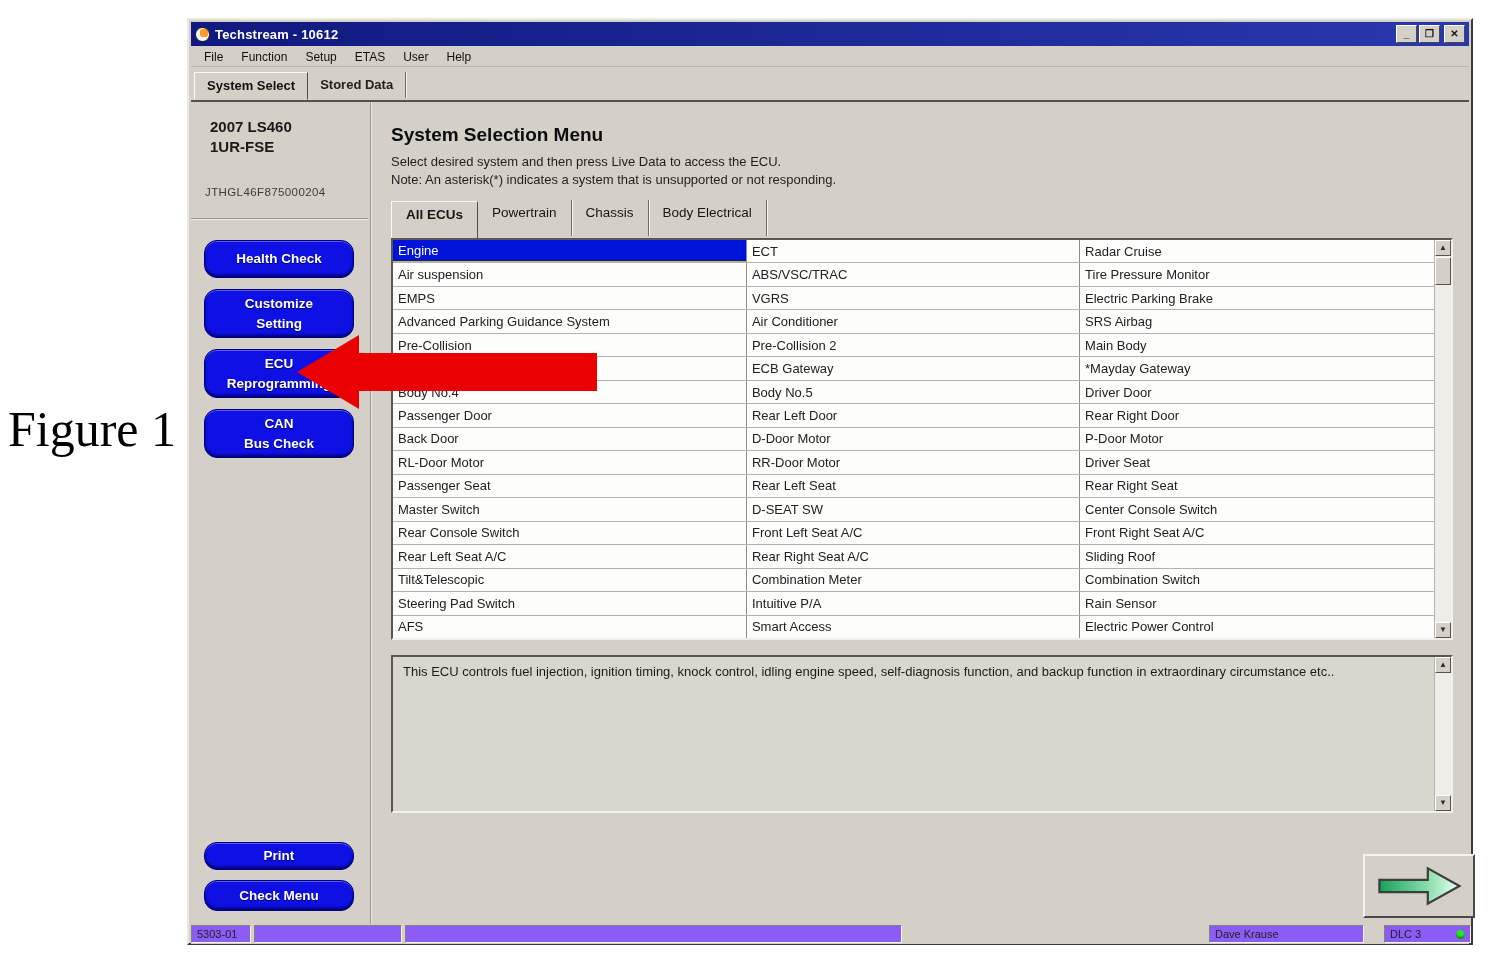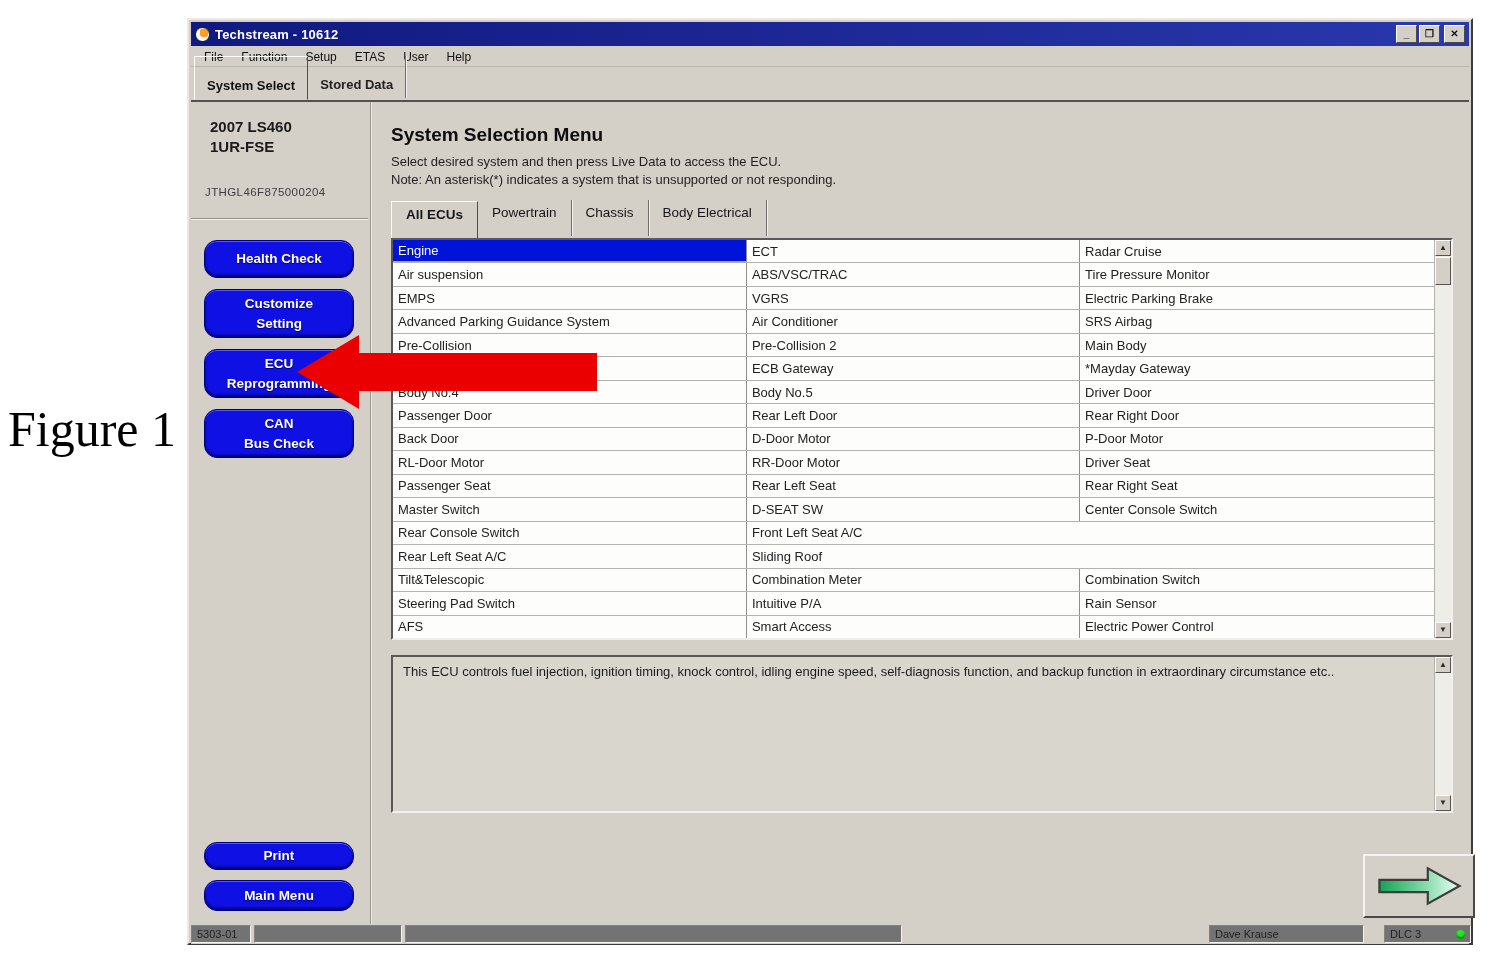--- a/index.html
+++ b/index.html
@@ -24,21 +24,21 @@
     border-color:#fff #4a4a48 #4a4a48 #fff;font-size:10px;font-weight:bold;color:#111;
     display:flex;align-items:center;justify-content:center;line-height:1;}
   .win-btn.close{margin-left:2px;}
 
   .menubar{position:absolute;left:2px;top:26px;right:2px;height:21px;display:flex;
     align-items:center;padding:0 4px;box-shadow:inset 0 -1px 0 #b9b5ad;}
   .menu-item{font-size:12px;color:#111;padding:2px 9px;}
 
   .main-tab-bar{position:absolute;left:2px;top:47px;right:2px;height:33px;display:flex;
     align-items:flex-end;padding-left:3px;}
-  .main-tab{font-size:13px;padding:21px 12px 6px;color:#111;position:relative;text-align:center;}
+  .main-tab{font-size:13px;padding:5px 12px 6px;color:#111;position:relative;text-align:center;}
   .main-tab.active{font-weight:bold;border:1px solid;border-color:#fafaf8 #4e4d4a #d4d0c8 #fafaf8;}
   .main-tab:not(.active){font-weight:bold;color:#222;border-right:1px solid #6e6c68;
     box-shadow:1px 0 0 #f4f2ee;margin-bottom:2px;}
 
   .content{position:absolute;left:2px;right:2px;top:80px;height:824px;border-top:2px solid #54524e;}
 
   
   .sidebar{position:absolute;left:0;top:0;width:181px;height:822px;background:#d4d0c8;
     border-right:2px groove #ece9e2;}
   .veh-model{position:absolute;left:19px;top:16px;font-size:15px;font-weight:bold;color:#1a1a1a;}
@@ -96,21 +96,21 @@
     border:2px solid;border-color:#5a5854 #f2f0ec #f2f0ec #5a5854;}
   .desc-text{position:absolute;top:0;bottom:0;left:0;right:17px;padding:5px 10px;font-size:13px;
     color:#1c1c1c;line-height:1.5;}
 
   .next-btn{position:absolute;left:988px;top:752px;width:112px;height:64px;background:#d4d0c8;
     border:2px solid;border-color:#f6f4f0 #4a4946 #4a4946 #f6f4f0;display:flex;align-items:center;
     justify-content:center;cursor:pointer;}
 
   
   .statusbar{position:absolute;left:2px;right:2px;top:904px;height:20px;background:#d4d0c8;}
-  .status-cell{position:absolute;top:1px;height:18px;background:#737373;border:1px solid;
+  .status-cell{position:absolute;top:1px;height:18px;background:#8b5cf6;border:1px solid;
     border-color:#85827b #f6f4f0 #f6f4f0 #85827b;font-size:11px;color:#222;display:flex;
     align-items:center;padding:0 5px;}
   .sc-code{left:0;width:60px;}
   .sc-e1{left:63px;width:148px;}
   .sc-e2{left:214px;width:497px;}
   .sc-user{left:1018px;width:155px;}
   .sc-dlc{left:1193px;width:87px;justify-content:space-between;}
   .green-dot{width:9px;height:9px;border-radius:50%;background:#2de32d;
     box-shadow:inset 0 -2px 2px #0f8a0f;}
 
@@ -175,21 +175,21 @@
             </div>
             <div class="side-btn">
               <span class="btn-line">CAN</span>
               <span class="btn-line">Bus Check</span>
             </div>
           </div>
         <div class="bottom-btn btn-print">
           <span class="btn-line">Print</span>
         </div>
         <div class="bottom-btn btn-mainmenu">
-          <span class="btn-line">Main Menu</span>
+          <span class="btn-line">Check Menu</span>
         </div>
       </div>
 
       <div class="main">
         <div class="sysmenu-title">System Selection Menu</div>
         <div class="sysmenu-instr">Select desired system and then press Live Data to access the ECU.</div>
         <div class="sysmenu-note">Note: An asterisk(*) indicates a system that is unsupported or not responding.</div>
 
         <div class="ecu-tab-bar">
             <span class="ecu-tab active">All ECUs</span>
@@ -256,23 +256,25 @@
                 <div class="t-cell">Rear Right Seat</div>
               </div>
               <div class="t-row">
                 <div class="t-cell">Master Switch</div>
                 <div class="t-cell">D-SEAT SW</div>
                 <div class="t-cell">Center Console Switch</div>
               </div>
               <div class="t-row">
                 <div class="t-cell">Rear Console Switch</div>
                 <div class="t-cell">Front Left Seat A/C</div>
+                <div class="t-cell">Front Right Seat A/C</div>
               </div>
               <div class="t-row">
                 <div class="t-cell">Rear Left Seat A/C</div>
+                <div class="t-cell">Rear Right Seat A/C</div>
                 <div class="t-cell">Sliding Roof</div>
               </div>
               <div class="t-row">
                 <div class="t-cell">Tilt&amp;Telescopic</div>
                 <div class="t-cell">Combination Meter</div>
                 <div class="t-cell">Combination Switch</div>
               </div>
               <div class="t-row">
                 <div class="t-cell">Steering Pad Switch</div>
                 <div class="t-cell">Intuitive P/A</div>

